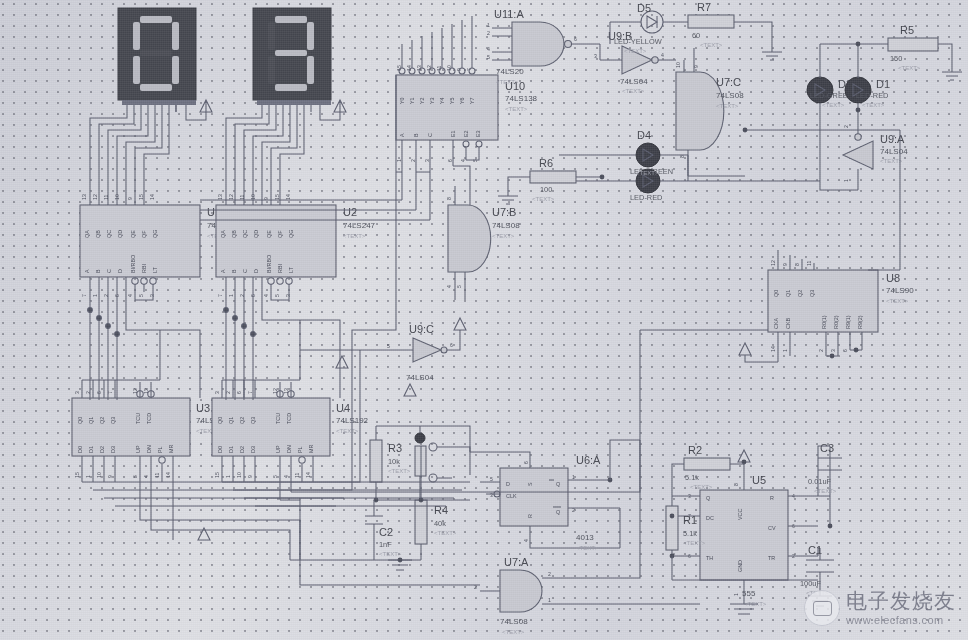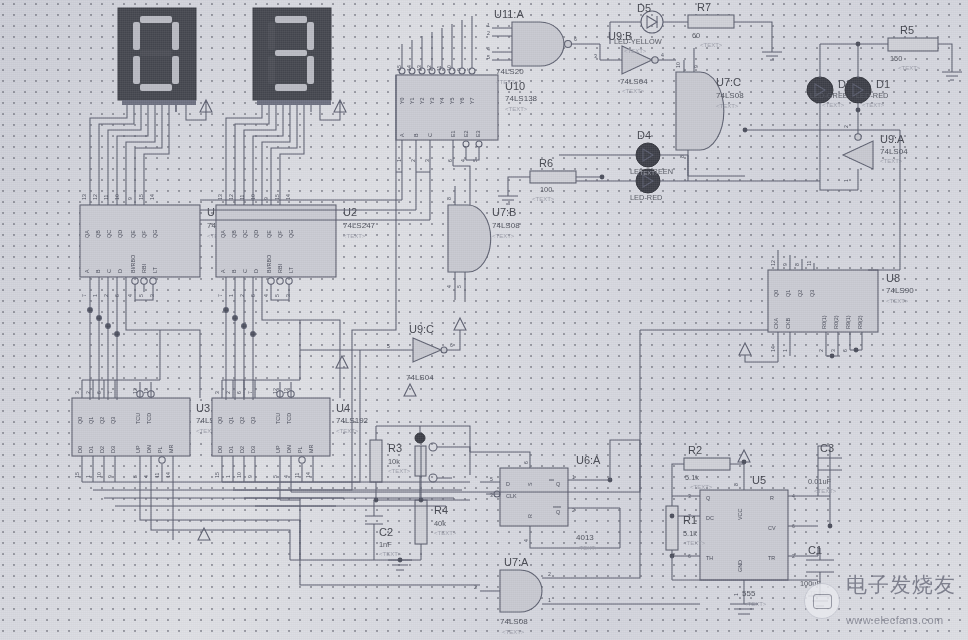--- a/index.html
+++ b/index.html
@@ -33,21 +33,21 @@
   .jn{fill:#4b4e5c;}
   text{fill:#494c5a;font-family:"Liberation Sans",sans-serif;}
   .pin{font-size:5.4px;fill:#5b5e6b;}
   .pn{font-size:5.2px;fill:#5b5e6b;}
   .val{font-size:7.4px;fill:#52555f;}
   .ghost{font-size:6px;fill:#9c9eaa;}
   .refname{font-size:11px;fill:#44464f;}
   .devtype{font-size:8px;fill:#4d505b;}
   #wm{position:absolute;right:12px;bottom:14px;display:flex;align-items:center;
       gap:6px;opacity:.85;}
-  #wm .wmtxt{display:flex;flex-direction:column;line-height:1;gap:16px;}
+  #wm .wmtxt{display:flex;flex-direction:column;line-height:1;}
   #wm .cn{font-size:21px;color:#6f7180;font-family:"DejaVu Sans",sans-serif;letter-spacing:1px;}
   #wm .url{font-size:11px;color:#80828f;letter-spacing:.4px;margin-top:3px;}
   #wm .disc{width:34px;height:34px;border-radius:50%;background:#e8e9ee;
             border:1px solid #c3c5cf;position:relative;}
   #wm .disc:after{content:"";position:absolute;left:8px;top:10px;width:17px;height:13px;
             border:1.4px solid #8d8f9b;border-radius:3px;}
 </style>
 </head>
 <body>
 

